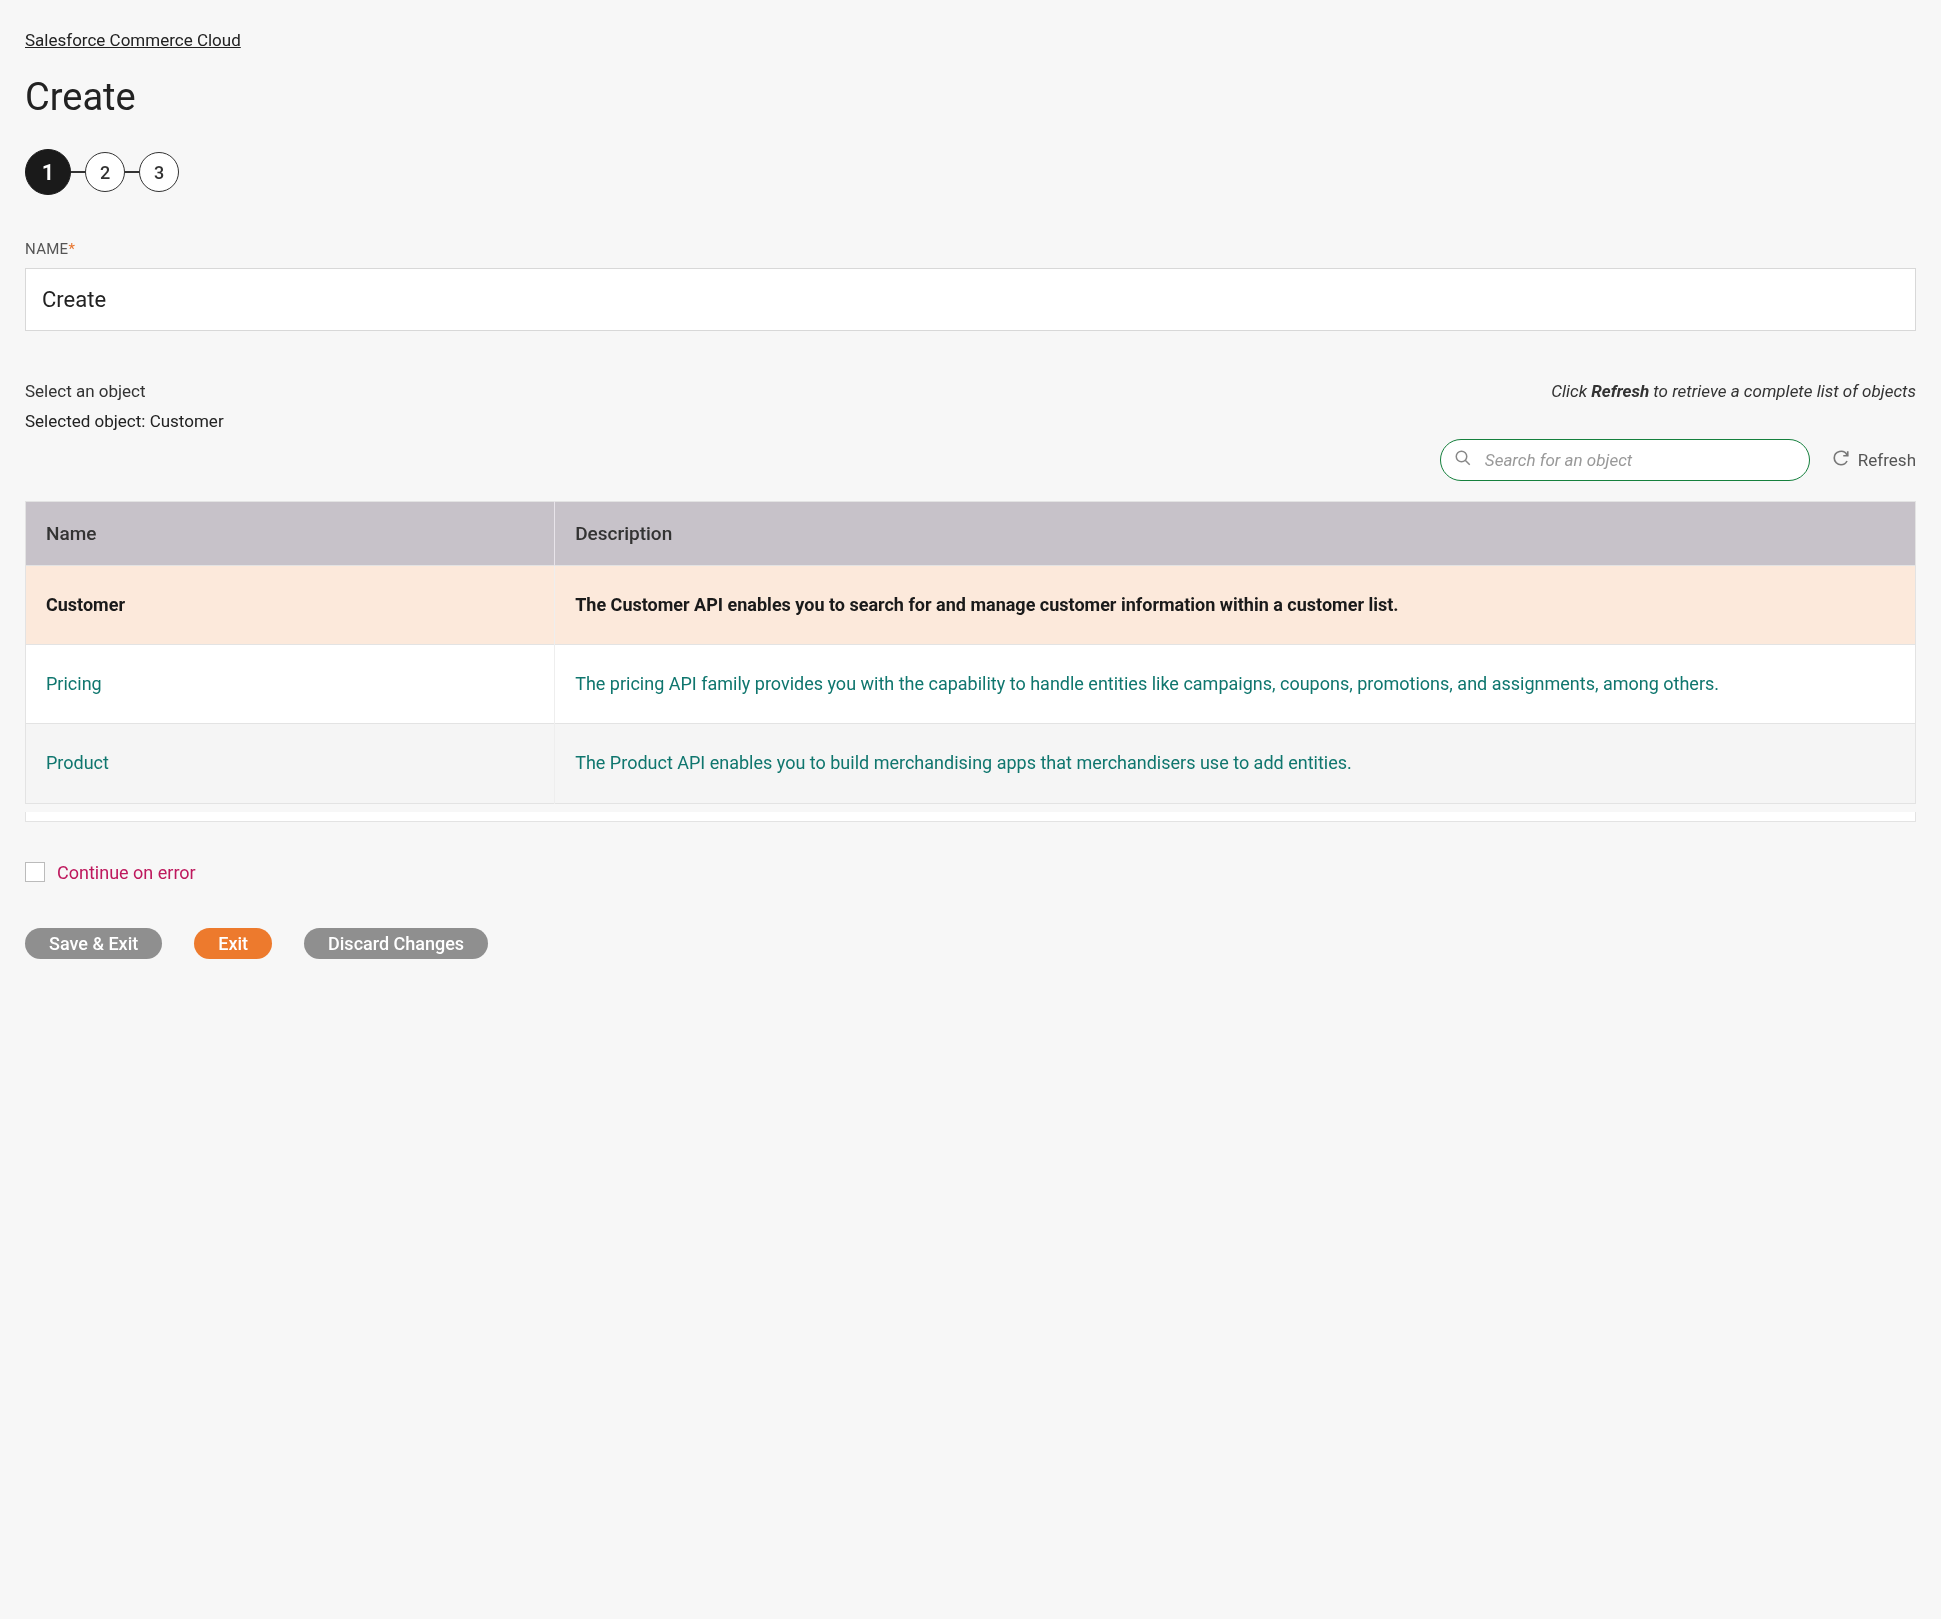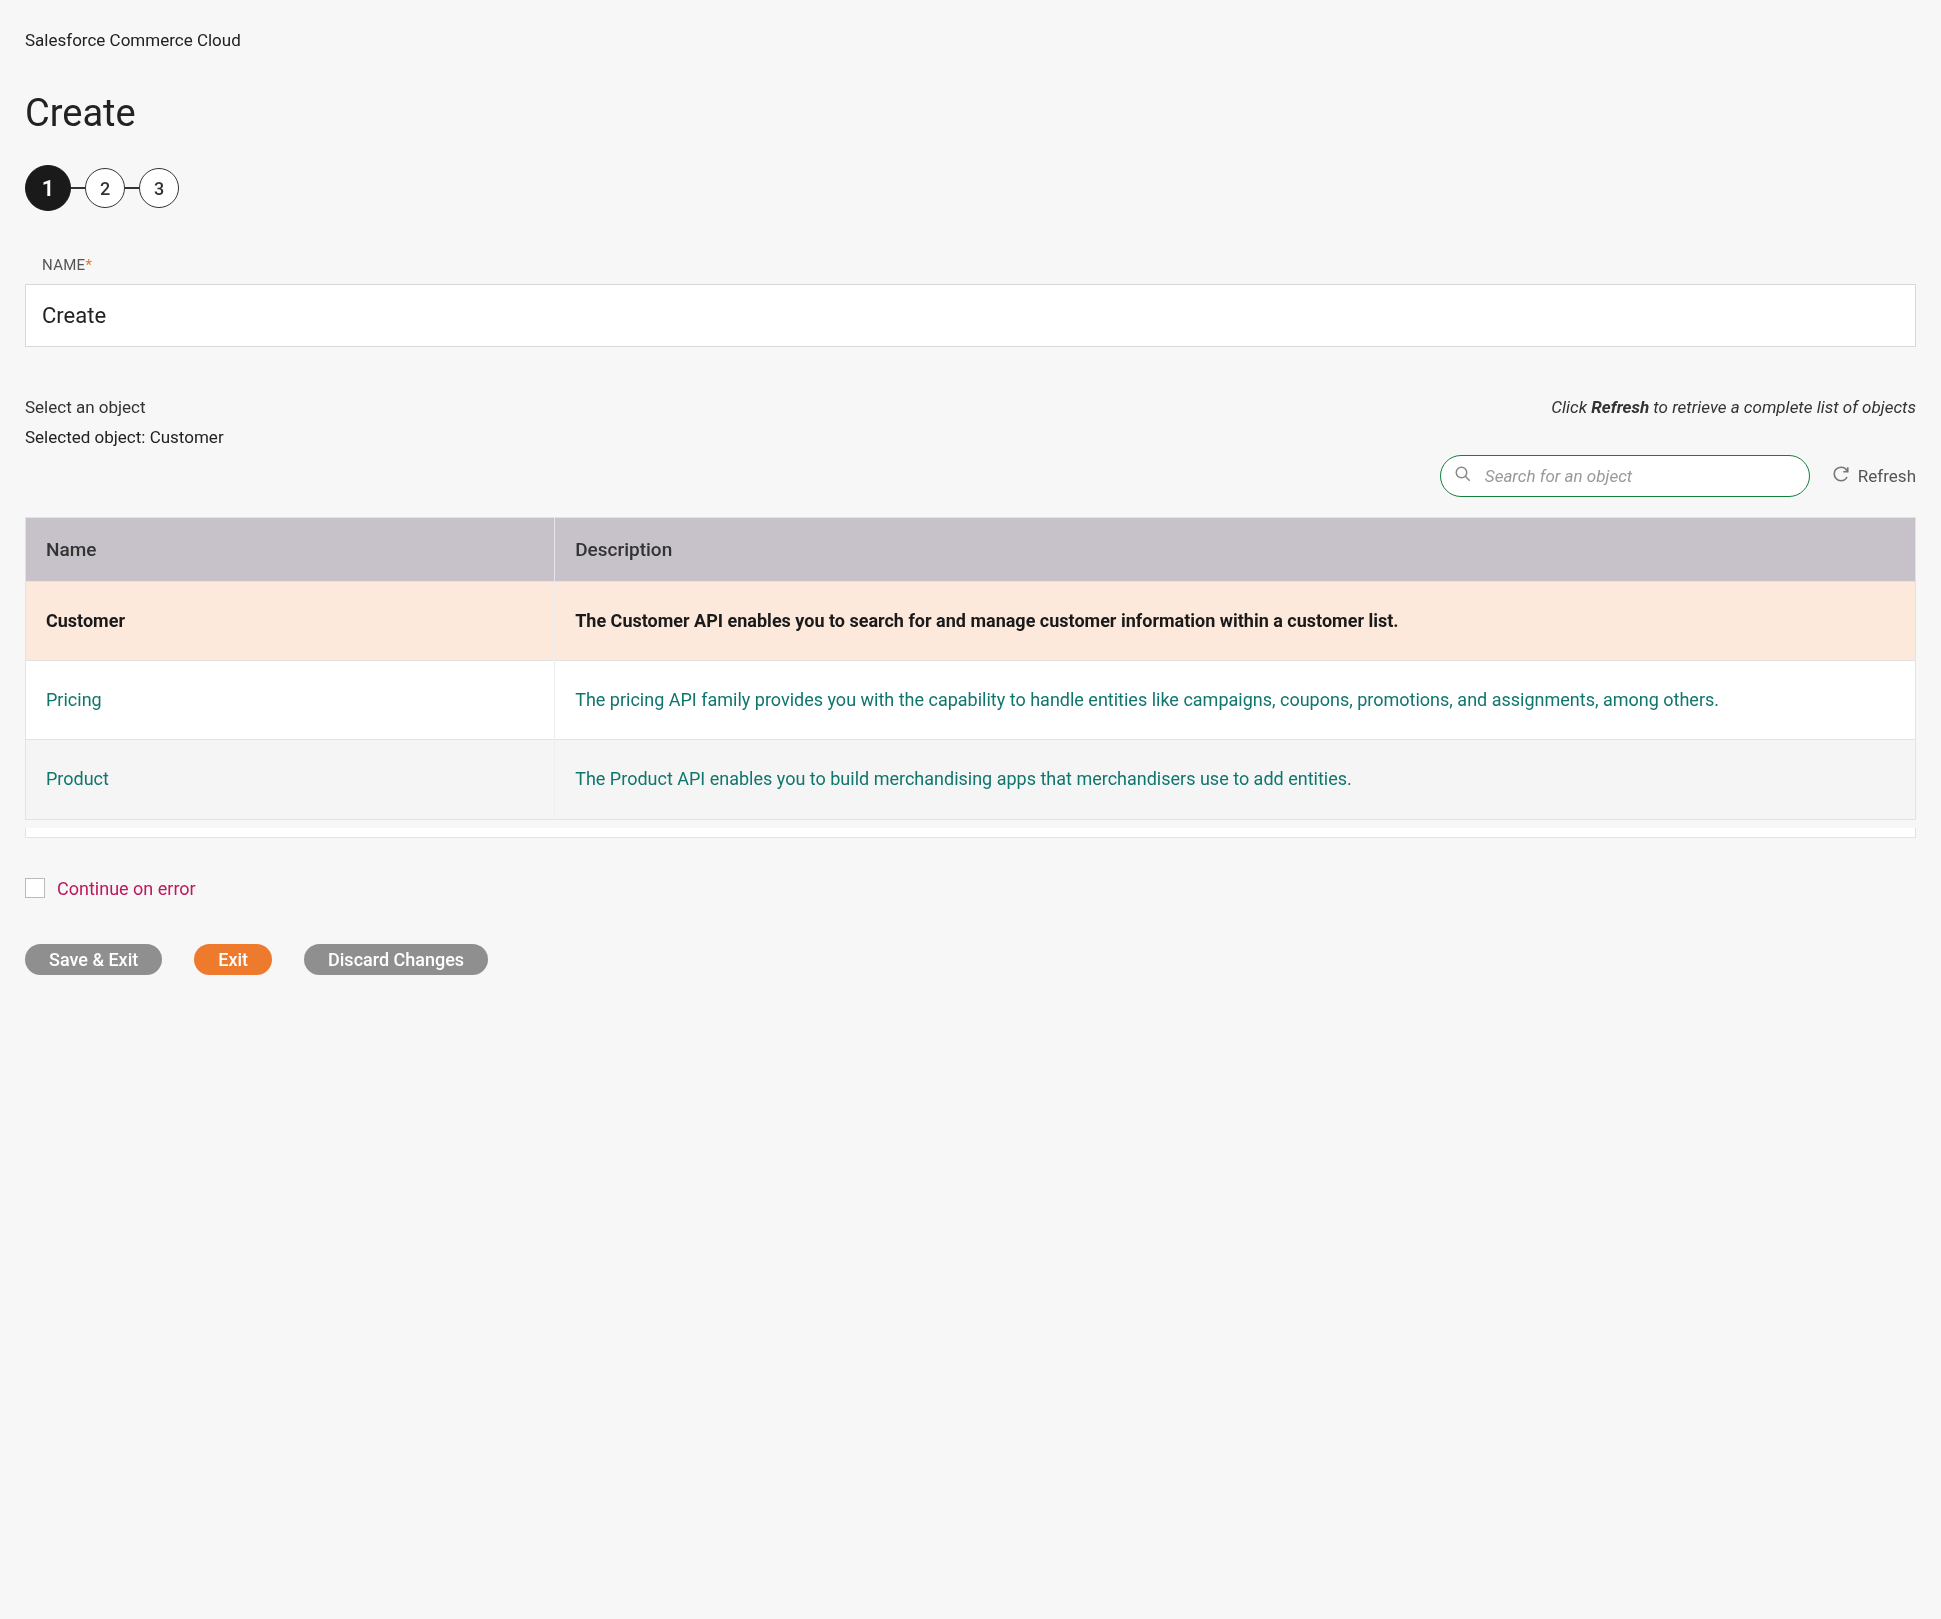--- a/index.html
+++ b/index.html
@@ -8,23 +8,24 @@
       padding: 0;
     }
     body {
       font-family: -apple-system, BlinkMacSystemFont, "Segoe UI", Roboto, Helvetica, Arial, sans-serif;
       background: #f7f7f7;
       color: #222;
       padding: 30px 25px 40px 25px;
     }
     .breadcrumb {
       font-size: 17px;
+      text-decoration: underline;
       color: #222;
       display: inline-block;
-      margin-bottom: 41px;
+      margin-bottom: 25px;
       cursor: pointer;
     }
     .page-title {
       font-size: 38px;
       font-weight: 400;
       color: #222;
       margin-bottom: 30px;
     }
     .stepper {
       display: flex;
@@ -56,21 +57,20 @@
     .step-connector {
       width: 14px;
       height: 1.5px;
       background: #333;
     }
     .field-label {
       font-size: 15px;
       color: #555;
       letter-spacing: 0.3px;
       margin-bottom: 10px;
-      margin-left: 17px;
     }
     .required-star {
       color: #e8742c;
     }
     .name-input {
       width: 100%;
       font-size: 22px;
       padding: 18px 16px;
       border: 1px solid #d8d8d8;
       background: #fff;

